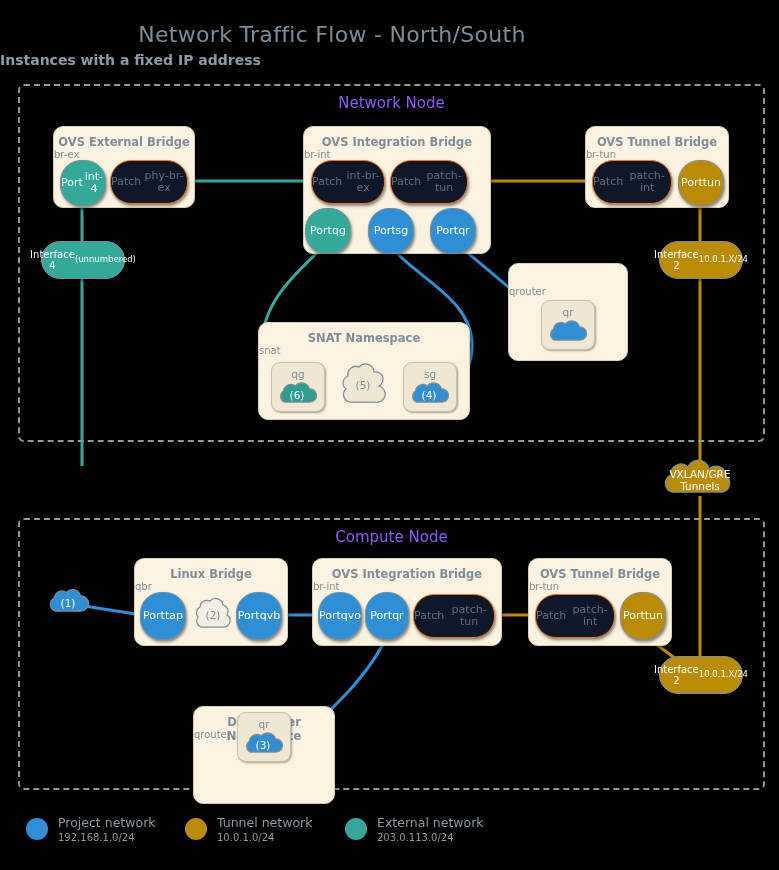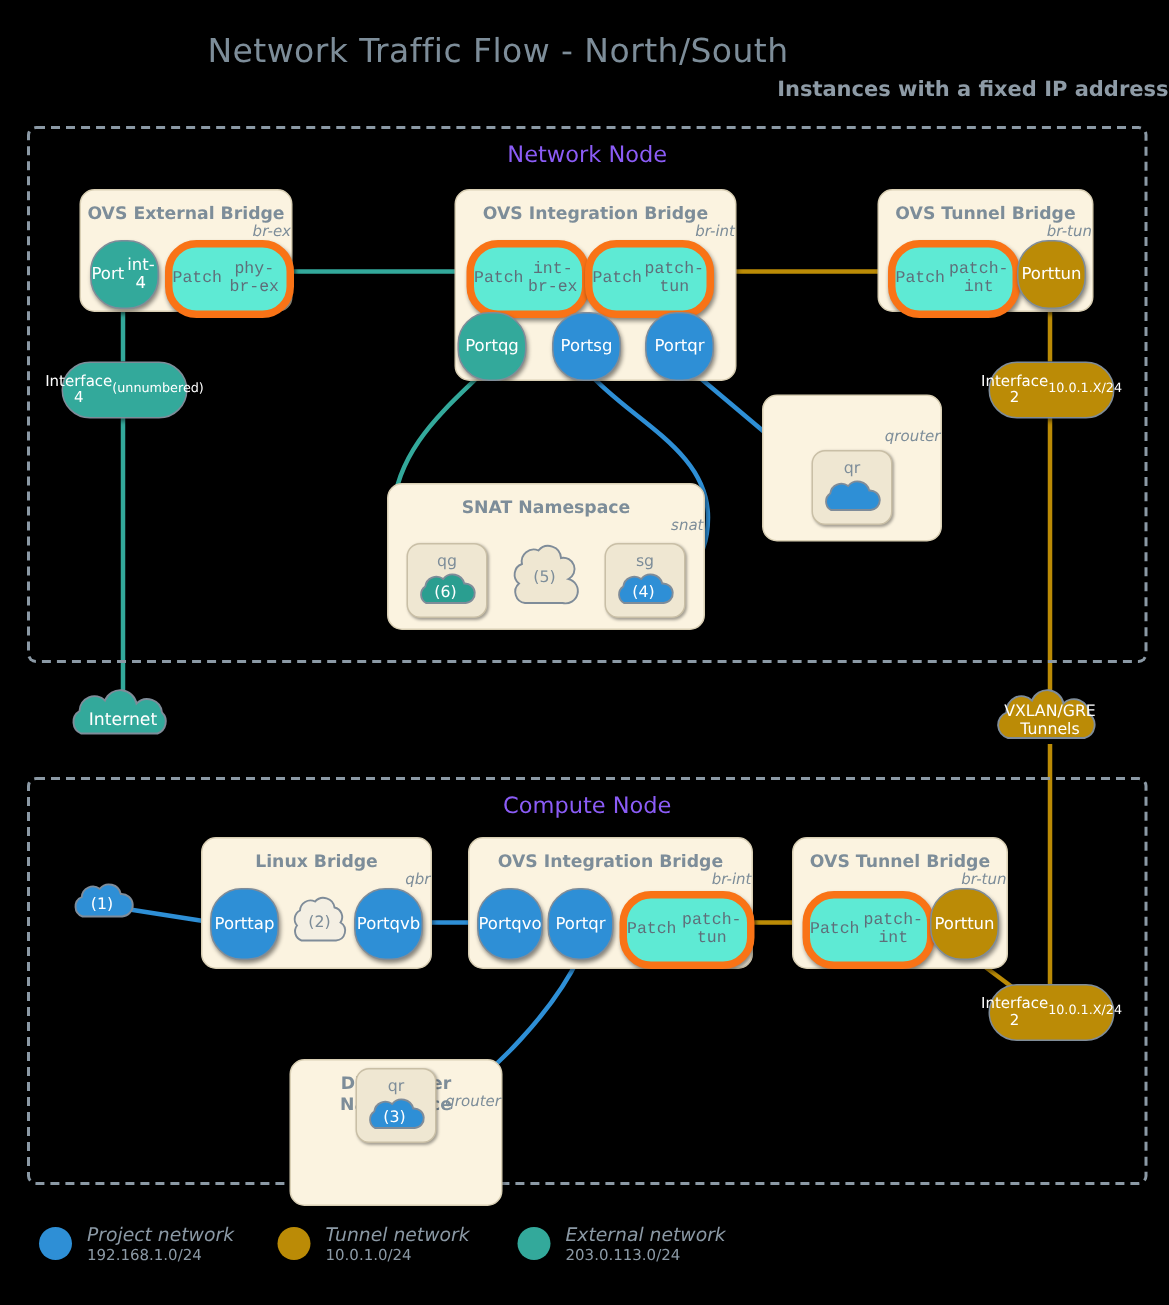--- a/index.html
+++ b/index.html
@@ -4,52 +4,52 @@
 <style>
   html,body{margin:0;padding:0;background:#000;}
   body{width:779px;height:870px;position:relative;overflow:hidden;
        font-family:"DejaVu Sans","Liberation Sans",sans-serif;}
 
   #stage{position:absolute;left:0;top:0;width:779px;height:870px;}
 
   
   .title{position:absolute;left:0;top:22px;width:664px;text-align:center;
          font-size:22px;color:#7d8d99;letter-spacing:.3px;}
-  .subtitle{position:absolute;left:0;top:52px;width:779px;text-align:right;
+  .subtitle{position:absolute;left:0;top:52px;width:779px;text-align:left;
             font-size:14px;color:#8e9ba6;font-weight:bold;}
 
   
   .node-frame{position:absolute;border:2px dashed #8b99a5;border-radius:6px;}
   .node-head{position:absolute;width:100%;text-align:center;top:8px;
              font-size:15px;color:#8b5cf6;}
 
   
   .box{position:absolute;background:#fbf3e0;border:1px solid #d9cfb4;
        border-radius:10px;box-shadow:1px 2px 3px rgba(0,0,0,.45);}
   .box-title{position:absolute;width:100%;text-align:center;top:8px;
              font-size:11.5px;color:#7d8d99;font-weight:bold;}
-  .box-sub{position:absolute;width:100%;text-align:right;top:22px;
-           font-size:10px;color:#7d8d99;font-style:italic;}
+  .box-sub{position:absolute;width:100%;text-align:left;top:22px;
+           font-size:10px;color:#7d8d99;}
 
   
   .subbox{position:absolute;background:#efe7d2;border:1px solid #c9bfa6;
           border-radius:9px;box-shadow:1px 1px 2px rgba(0,0,0,.35);}
   .subbox-label{position:absolute;width:100%;text-align:center;top:5px;
                 font-size:10.5px;color:#7d8d99;}
 
   
   .pill{position:absolute;border-radius:21px;display:flex;flex-direction:row;
         align-items:center;justify-content:center;text-align:center;
         box-shadow:1px 2px 3px rgba(0,0,0,.45);line-height:1.12;}
   .pill .l1{font-size:11px;}
   .pill .l2{font-size:11px;}
   .pill.small .l1{font-size:10px;}
   .pill.small .l2{font-size:8.5px;}
 
-  .pill-patch{background:#5eead4;border:5px solid #f97316;color:#5f6f7a;font-family:Liberation Mono, monospace;}
+  .pill-patch{background:#0f172a;border:1px solid #f97316;color:#5f6f7a;}
   .pill-blue {background:#2e8fd6;border:1px solid #7f8c99;color:#fff;}
   .pill-teal {background:#33a99b;border:1px solid #7f8c99;color:#fff;}
   .pill-gold {background:#bb8b06;border:1px solid #7f8c99;color:#fff;}
 
   
   .cloud{position:absolute;}
   .cloud svg{display:block;overflow:visible;}
   .cloud .ctxt{position:absolute;left:0;top:0;width:100%;height:100%;
                display:flex;align-items:center;justify-content:center;
                font-size:10.5px;}
@@ -58,21 +58,21 @@
   .ctxt.b{color:#fff;font-size:11.5px;}
 
   
   #links{position:absolute;left:0;top:0;width:779px;height:870px;
          pointer-events:none;}
 
   
   .legend{position:absolute;left:0;top:812px;width:779px;height:52px;}
   .lg{position:absolute;top:0;}
   .lg .dot{position:absolute;left:0;top:6px;width:22px;height:22px;border-radius:50%;}
-  .lg .lname{position:absolute;left:32px;top:3px;font-size:12.5px;color:#8b99a5;font-style:italic;}
+  .lg .lname{position:absolute;left:32px;top:3px;font-size:12.5px;color:#8b99a5;}
   .lg .lsub{position:absolute;left:32px;top:20px;font-size:10px;color:#8b99a5;}
 </style>
 </head>
 <body>
 
 <div id="stage">
 
   <div class="title">Network Traffic Flow - North/South</div>
   <div class="subtitle">Instances with a fixed IP address</div>
 
@@ -212,27 +212,20 @@
   </div>
   <div class="subbox" style="left:541px;top:300px;width:52px;height:48px;">
     <div class="subbox-label">qr</div>
   </div>
   <div class="cloud" style="left:544px;top:320px;width:46px;height:26px;">
     <svg viewBox="0 0 92 52" width="46" height="26">
       <path d="M20 40 a13 13 0 0 1 -1 -22 a15 15 0 0 1 24 -10 a16 16 0 0 1 28 6 a13 13 0 0 1 2 26 z" fill="#2e8fd6" stroke="#7f8c99" stroke-width="2.5"></path>
     </svg>
   </div>
 
-  <div class="cloud" style="left:36px;top:462px;width:92px;height:34px;">
-    <svg viewBox="0 0 184 68" width="92" height="34">
-      <path d="M36 54 a17 17 0 0 1 -2 -30 a20 20 0 0 1 34 -14 a22 22 0 0 1 42 4 a20 20 0 0 1 34 12
-               a17 17 0 0 1 -6 28 z" fill="#33a99b" stroke="#7f8c99" stroke-width="2.5"></path>
-    </svg>
-    <div class="ctxt b">Internet</div>
-  </div>
 
   <div class="cloud" style="left:654px;top:460px;width:92px;height:40px;">
     <svg viewBox="0 0 184 80" width="92" height="40">
       <path d="M36 64 a18 18 0 0 1 -2 -34 a20 20 0 0 1 34 -16 a22 22 0 0 1 42 4 a20 20 0 0 1 34 14
                a18 18 0 0 1 -6 32 z" fill="#bb8b06" stroke="#7f8c99" stroke-width="2.5"></path>
     </svg>
     <div class="ctxt w" style="flex-direction:column;line-height:1.15;">
       <span>VXLAN/GRE</span>
       <span>Tunnels</span>
     </div>

